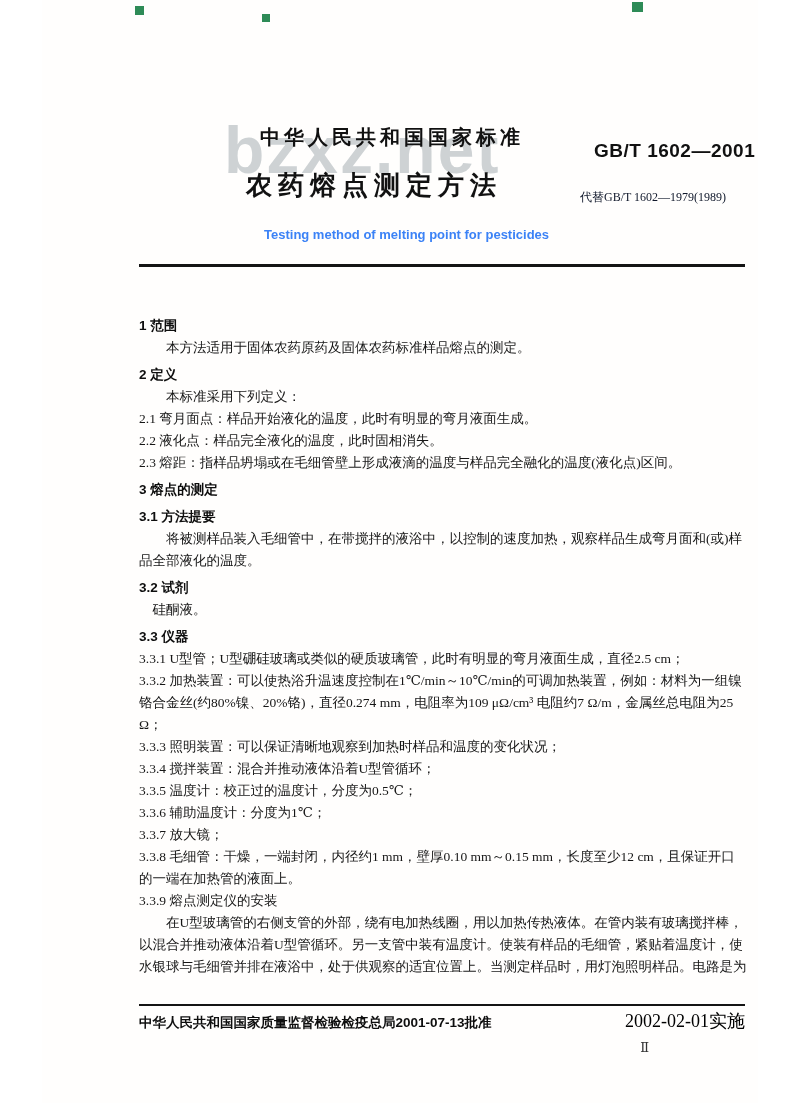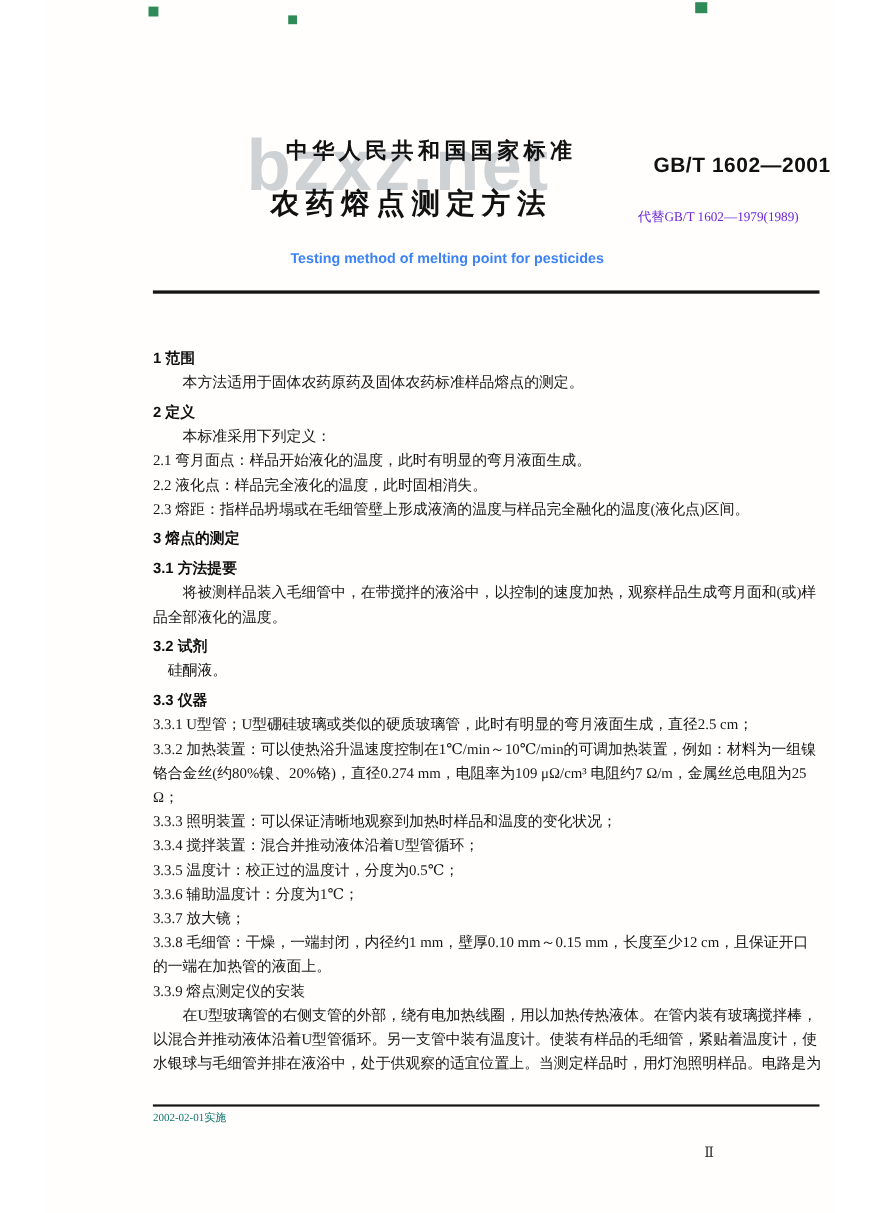--- a/index.html
+++ b/index.html
@@ -32,21 +32,21 @@
     font-family:"Liberation Sans","DejaVu Sans",sans-serif;
     font-weight:bold; font-size:19px; letter-spacing:.5px; color:#111;
   }
   .doc-title {
     position:absolute; left:204px; top:168px;
     font-family:"Liberation Sans","DejaVu Sans",sans-serif;
     font-weight:bold; font-size:26px; letter-spacing:6px; color:#111;
   }
   .replaces {
     position:absolute; left:538px; top:189px;
-    font-size:12px; color:#6d28d9;
+    font-size:12px; color:#0f172a;
   }
   .en-title {
     position:absolute; left:222px; top:227px;
     font-family:"Liberation Sans","DejaVu Sans",sans-serif;
     font-weight:bold; font-size:13px; color:#3b82f6;
   }
   .head-rule {
     position:absolute; left:97px; top:264px; width:606px; height:3px;
     background:#141414;
   }
@@ -68,21 +68,21 @@
     background:#141414;
   }
   .footer {
     position:absolute; left:97px; top:1009px; width:606px;
     display:flex; justify-content:space-between; align-items:baseline;
   }
   .footer-approval {
     font-family:"Liberation Sans","DejaVu Sans",sans-serif;
     font-weight:bold; font-size:13.5px; color:#0e0e0e;
   }
-  .footer-impl { font-size:10px; color:#0f766e; }
+  .footer-impl { font-size:18px; color:#000000; }
   .page-num {
     position:absolute; right:108px; top:1040px;
     font-size:13px; color:#333; letter-spacing:1px;
   }
 </style>
 </head>
 <body>
 
 <div class="page">
 
@@ -121,17 +121,18 @@
     <div class="para">3.3.5 温度计：校正过的温度计，分度为0.5℃；</div>
     <div class="para">3.3.6 辅助温度计：分度为1℃；</div>
     <div class="para">3.3.7 放大镜；</div>
     <div class="para">3.3.8 毛细管：干燥，一端封闭，内径约1 mm，壁厚0.10 mm～0.15 mm，长度至少12 cm，且保证开口的一端在加热管的液面上。</div>
     <div class="para">3.3.9 熔点测定仪的安装</div>
     <div class="para ind2">在U型玻璃管的右侧支管的外部，绕有电加热线圈，用以加热传热液体。在管内装有玻璃搅拌棒，以混合并推动液体沿着U型管循环。另一支管中装有温度计。使装有样品的毛细管，紧贴着温度计，使水银球与毛细管并排在液浴中，处于供观察的适宜位置上。当测定样品时，用灯泡照明样品。电路是为</div>
   </div>
 
   <div class="foot-rule"></div>
   <div class="footer">
+    <span class="footer-approval">中华人民共和国国家质量监督检验检疫总局2001-07-13批准</span>
     <span class="footer-impl">2002-02-01实施</span>
   </div>
   <div class="page-num">Ⅱ</div>
 
 </div>
 
 </body></html>

